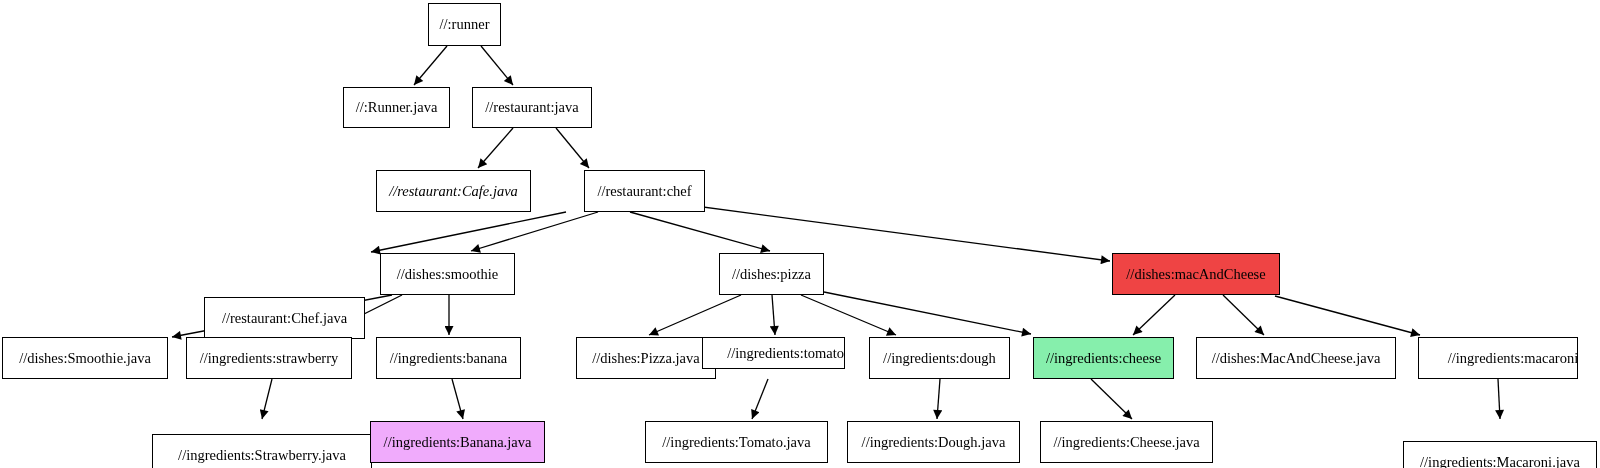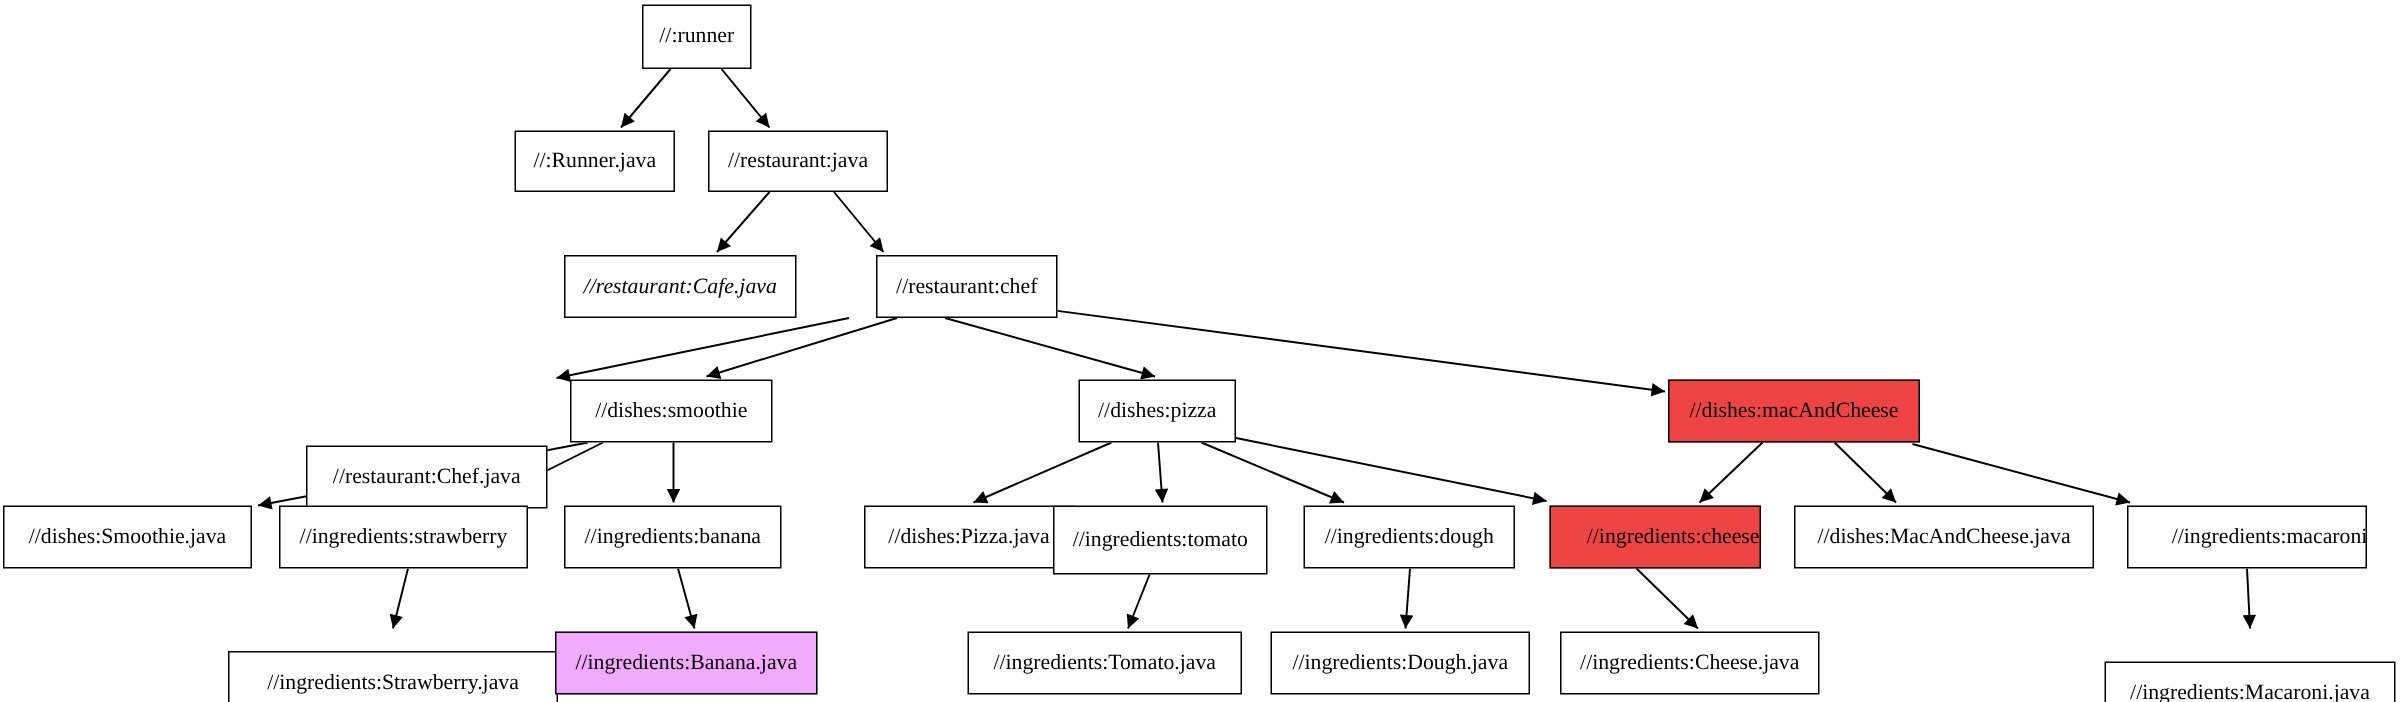--- a/index.html
+++ b/index.html
@@ -106,27 +106,27 @@
       </div>
       <div class="node" style="left: 186px; top: 337px; width: 166px; height: 42px; background: rgb(255, 255, 255); border-color: rgb(0, 0, 0); color: rgb(0, 0, 0);">
         <span>//ingredients:strawberry</span>
       </div>
       <div class="node" style="left: 376px; top: 337px; width: 145px; height: 42px; background: rgb(255, 255, 255); border-color: rgb(0, 0, 0); color: rgb(0, 0, 0);">
         <span>//ingredients:banana</span>
       </div>
       <div class="node" style="left: 546px; top: 337px; width: 140px; height: 42px; background: rgb(255, 255, 255); border-color: rgb(0, 0, 0); color: rgb(0, 0, 0); margin-left: 30px;">
         <span>//dishes:Pizza.java</span>
       </div>
-      <div class="node" style="left: 702px; top: 337px; width: 143px; height: 46px; background: rgb(255, 255, 255); border-color: rgb(0, 0, 0); color: rgb(0, 0, 0);">
+      <div class="node" style="left: 702px; top: 337px; width: 143px; height: 32px; background: rgb(255, 255, 255); border-color: rgb(0, 0, 0); color: rgb(0, 0, 0); justify-content: flex-end;">
         <span>//ingredients:tomato</span>
       </div>
       <div class="node" style="left: 869px; top: 337px; width: 141px; height: 42px; background: rgb(255, 255, 255); border-color: rgb(0, 0, 0); color: rgb(0, 0, 0);">
         <span>//ingredients:dough</span>
       </div>
-      <div class="node" style="left: 1033px; top: 337px; width: 141px; height: 42px; background: #ef4444; border-color: rgb(0, 0, 0); color: rgb(0, 0, 0); justify-content: flex-end;">
+      <div class="node" style="left: 1033px; top: 337px; width: 141px; height: 42px; background: #86efac; border-color: rgb(0, 0, 0); color: rgb(0, 0, 0);">
         <span>//ingredients:cheese</span>
       </div>
       <div class="node" style="left: 1196px; top: 337px; width: 200px; height: 42px; background: rgb(255, 255, 255); border-color: rgb(0, 0, 0); color: rgb(0, 0, 0);">
         <span>//dishes:MacAndCheese.java</span>
       </div>
       <div class="node" style="left: 1418px; top: 337px; width: 160px; height: 42px; background: rgb(255, 255, 255); border-color: rgb(0, 0, 0); color: rgb(0, 0, 0); padding-left: 30px;">
         <span>//ingredients:macaroni</span>
       </div>
       <div class="node" style="left: 152px; top: 434px; width: 220px; height: 42px; background: rgb(255, 255, 255); border-color: rgb(0, 0, 0); color: rgb(0, 0, 0); align-items: center;">
         <span>//ingredients:Strawberry.java</span>

